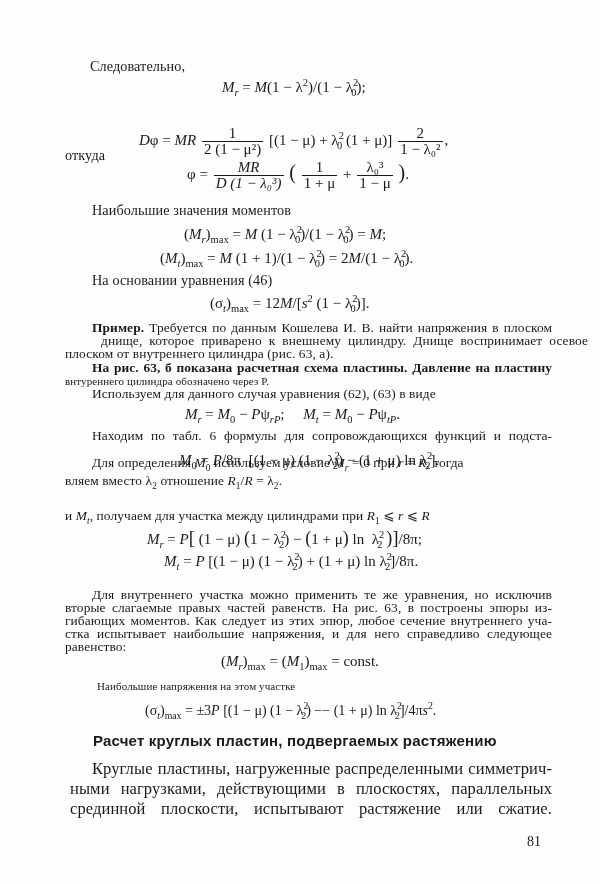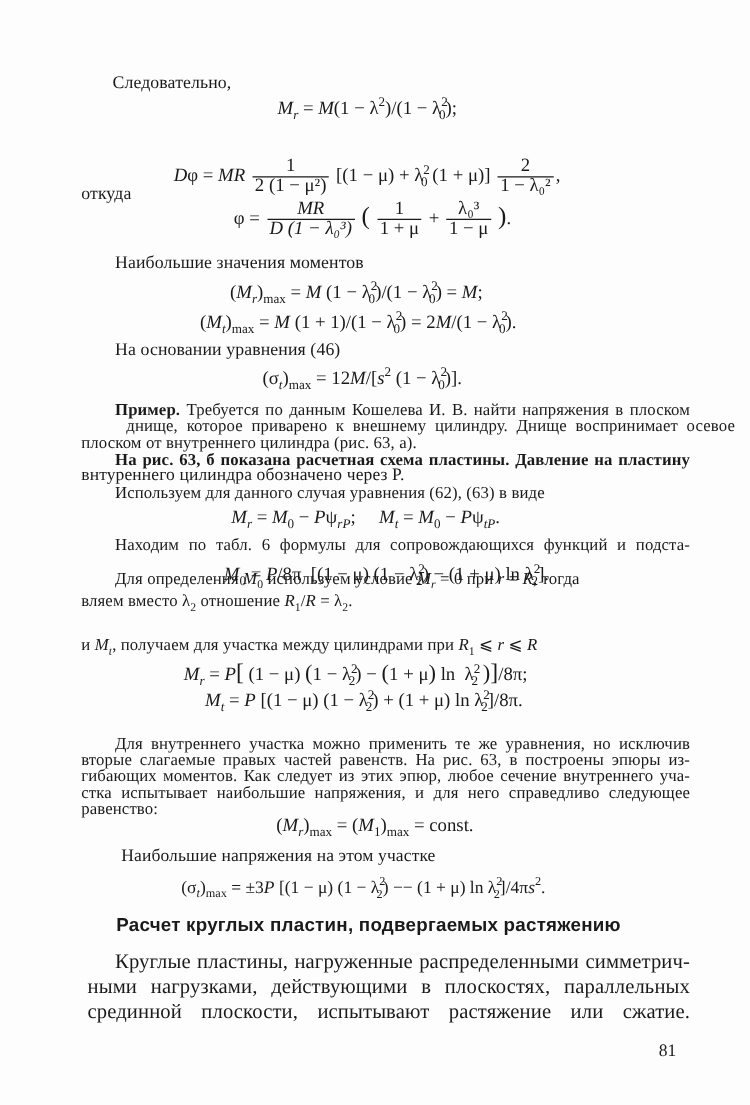--- a/index.html
+++ b/index.html
@@ -62,21 +62,21 @@
   <div class="ln txt" style="left:92px;top:272px;">На основании уравнения (46)</div>
 
   <div class="ln f" style="left:210px;top:295px;">
     (σ<sub class="it">t</sub>)<sub>max</sub> = 12<i>M</i>/[<i>s</i><sup>2</sup> (1 − λ<sup>2</sup><sub style="margin-left:-7px">0</sub>)].
   </div>
 
   <div class="ln txt j" style="left:92px;top:320px;width:460px;font-size:13.4px;"><span class="b">Пример.</span> <span>Требуется по данным Кошелева И. В. найти напряжения в плоском</span></div>
   <div class="ln txt j" style="left:65px;top:333px;width:487px;font-size:13.4px;margin-left:36px;">днище, которое приварено к внешнему цилиндру. Днище воспринимает осевое</div>
   <div class="ln txt" style="left:65px;top:346px;font-size:13.4px;">плоском от внутреннего цилиндра (рис. 63, а).</div>
   <div class="ln txt j" style="left:92px;top:360px;width:460px;font-size:13.4px;font-weight:bold;">На рис. 63, б показана расчетная схема пластины. Давление на пластину</div>
-  <div class="ln txt" style="left:65px;top:373px;font-size:14px;text-align:center;">внтуреннего цилиндра обозначено через P.</div>
+  <div class="ln txt" style="left:65px;top:373px;font-size:11px;text-align:center;">внтуреннего цилиндра обозначено через P.</div>
   <div class="ln txt" style="left:92px;top:386px;font-size:13.4px;">Используем для данного случая уравнения (62), (63) в виде</div>
 
   <div class="ln f" style="left:185px;top:406px;">
     <i>M<sub>r</sub></i> = <i>M</i><sub>0</sub> − <i>P</i>ψ<sub class="it">rP</sub>;&nbsp;&nbsp;&nbsp;&nbsp; <i>M<sub>t</sub></i> = <i>M</i><sub>0</sub> − <i>P</i>ψ<sub class="it">tP</sub>.
   </div>
 
   <div class="ln txt j" style="left:92px;top:428px;width:460px;font-size:13.4px;">Находим по табл. 6 формулы для сопровождающихся функций и подста-</div>
   <div class="ln txt" style="left:65px;top:441px;font-size:13.4px;margin-top:32px;">вляем вместо λ<sub>2</sub> отношение <i>R</i><sub>1</sub>/<i>R</i> = λ<sub>2</sub>.</div>
   <div class="ln txt" style="left:92px;top:455px;font-size:13.4px;">Для определения <i>M</i><sub>0</sub> используем условие <i>M<sub>r</sub></i> = 0 при <i>r</i> = <i>R</i>, тогда</div>
 
@@ -96,21 +96,21 @@
   <div class="ln txt j" style="left:92px;top:587px;width:460px;font-size:13.4px;font-family:Liberation Serif, serif;">Для внутреннего участка можно применить те же уравнения, но исключив</div>
   <div class="ln txt j" style="left:65px;top:600px;width:487px;font-size:13.4px;">вторые слагаемые правых частей равенств. На рис. 63, в построены эпюры из-</div>
   <div class="ln txt j" style="left:65px;top:613px;width:487px;font-size:13.4px;">гибающих моментов. Как следует из этих эпюр, любое сечение внутреннего уча-</div>
   <div class="ln txt j" style="left:65px;top:626px;width:487px;font-size:13.4px;">стка испытывает наибольшие напряжения, и для него справедливо следующее</div>
   <div class="ln txt" style="left:65px;top:639px;font-size:13.4px;">равенство:</div>
 
   <div class="ln f" style="left:221px;top:653px;">
     (<i>M<sub>r</sub></i>)<sub>max</sub> = (<i>M</i><sub>1</sub>)<sub>max</sub> = const.
   </div>
 
-  <div class="ln txt" style="left:97px;top:678px;font-size:14px;">Наибольшие напряжения на этом участке</div>
+  <div class="ln txt" style="left:97px;top:678px;font-size:11px;">Наибольшие напряжения на этом участке</div>
 
   <div class="ln f" style="left:145px;top:703px;font-size:14px;">
     (σ<sub class="it">t</sub>)<sub>max</sub> = ±3<i>P</i> [(1 − μ) (1 − λ<sup>2</sup><sub style="margin-left:-7px">2</sub>) −− (1 + μ) ln λ<sup>2</sup><sub style="margin-left:-7px">2</sub>]/4π<i>s</i><sup>2</sup>.
   </div>
 
   <div class="ln head" style="left:93px;top:733px;">Расчет круглых пластин, подвергаемых растяжению</div>
 
   <div class="ln txt big j" style="left:92px;top:759px;width:460px;">Круглые пластины, нагруженные распределенными симметрич-</div>
   <div class="ln txt big j" style="left:70px;top:779px;width:482px;">ными нагрузками, действующими в плоскостях, параллельных</div>
   <div class="ln txt big j" style="left:70px;top:799px;width:482px;">срединной плоскости, испытывают растяжение или сжатие.</div>

